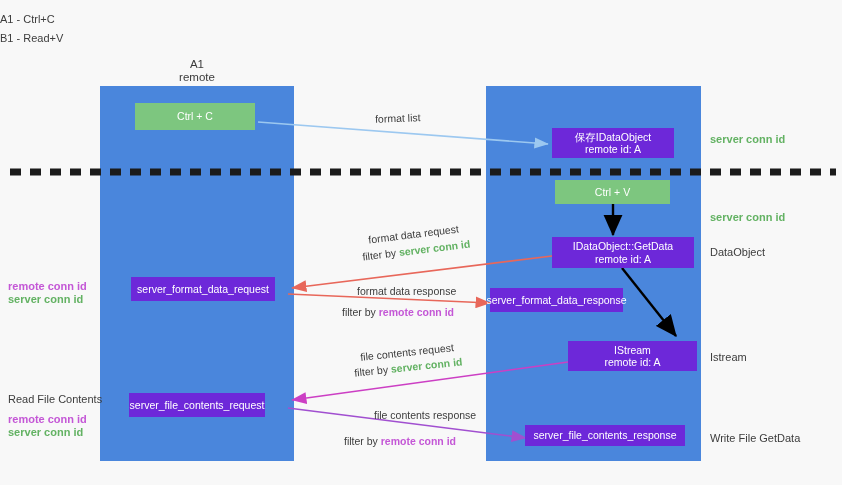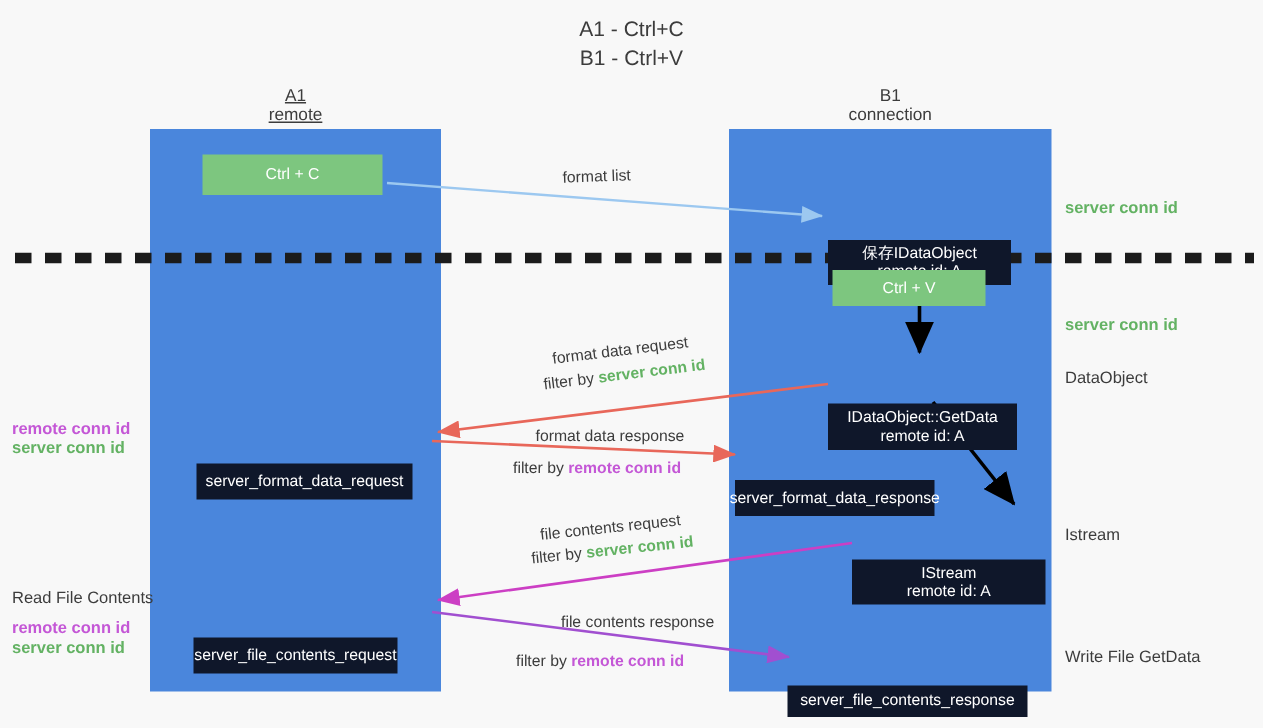--- a/index.html
+++ b/index.html
@@ -24,22 +24,22 @@
     width: 842px;
     height: 485px;
   }
 
   
   .title {
     position: absolute;
     left: 0;
     top: 10px;
     width: 842px;
-    text-align: center;
-    font-size: 14px;
+    text-align: left;
+    font-size: 11px;
     line-height: 19px;
     color: #3c3c3c;
   }
 
   
   .lane-header {
     position: absolute;
     text-align: center;
     font-size: 11.5px;
     line-height: 13px;
@@ -64,21 +64,21 @@
     flex-direction: column;
     align-items: center;
     justify-content: center;
     color: #ffffff;
     font-size: 10.5px;
     line-height: 12.5px;
     text-align: center;
     z-index: 6;
   }
   .node.green { background: #7dc67f; }
-  .node.orange { background: #0f172a; margin-top: 32px; }
+  .node.orange { background: #6d28d9; }
   .node .l2 { display: block; }
 
   
   .anno {
     position: absolute;
     font-size: 11px;
     line-height: 14px;
     white-space: nowrap;
     z-index: 7;
   }
@@ -108,30 +108,26 @@
     pointer-events: none;
   }
 </style>
 </head>
 <body>
 
 <div id="stage">
 
   <div class="title">
     <div>A1 - Ctrl+C</div>
-    <div>B1 - Ctrl+V</div>
-  </div>
-
-  <div class="lane-header" style="left:100px; top:58px; width:194px;text-decoration:underline;">
+    <div>B1 - Read+V</div>
+  </div>
+
+  <div class="lane-header" style="left:100px; top:58px; width:194px;">
     <span class="lane-title">A1</span>
     <span class="lane-sub">remote</span>
-  </div>
-  <div class="lane-header" style="left:486px; top:58px; width:215px;">
-    <span class="lane-title">B1</span>
-    <span class="lane-sub">connection</span>
   </div>
 
   <div class="lane" id="lane-a1"></div>
   <div class="lane" id="lane-b1"></div>
 
   <svg class="overlay" viewBox="0 0 842 485">
     <defs>
       <marker id="ah-blue" markerWidth="9" markerHeight="7" refX="8.5" refY="3.5" orient="auto">
         <polygon points="0,0 9,3.5 0,7" fill="#9cc8f0"></polygon>
       </marker>
@@ -168,25 +164,25 @@
 
   <div class="node green" style="left:135px; top:103px; width:120px; height:27px;">
     <span>Ctrl + C</span>
   </div>
 
   <div class="node orange" style="left:552px; top:128px; width:122px; height:30px;">
     <span>保存IDataObject</span>
     <span class="l2">remote id: A</span>
   </div>
 
-  <div class="node green" style="left:555px; top:180px; width:102px; height:24px;">
+  <div class="node green" style="left:555px; top:180px; width:115px; height:24px;">
     <span>Ctrl + V</span>
   </div>
 
-  <div class="node orange" style="left:552px; top:237px; width:126px; height:31px;">
+  <div class="node orange" style="left:552px; top:237px; width:142px; height:31px;">
     <span>IDataObject::GetData</span>
     <span class="l2">remote id: A</span>
   </div>
 
   <div class="node orange" style="left:131px; top:277px; width:144px; height:24px;">
     <span>server_format_data_request</span>
   </div>
 
   <div class="node orange" style="left:490px; top:288px; width:133px; height:24px;">
     <span>server_format_data_response</span>

